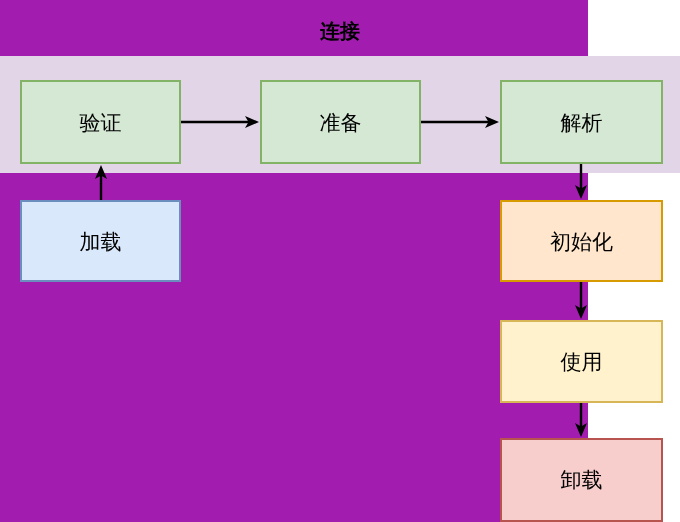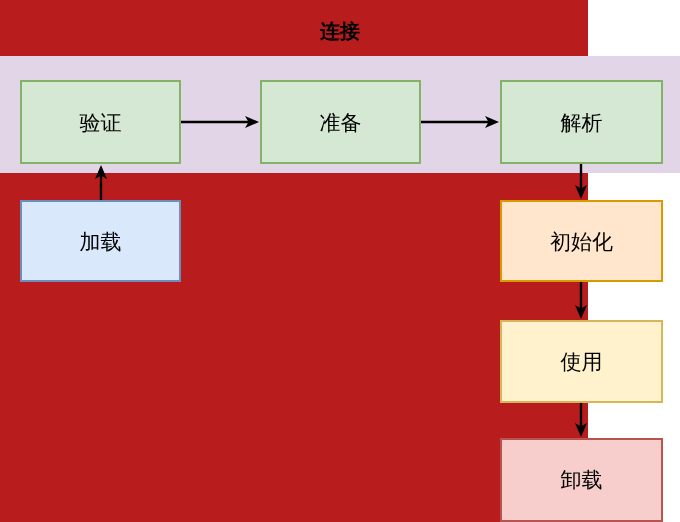--- a/index.html
+++ b/index.html
@@ -10,21 +10,21 @@
   body {
     width: 680px;
     height: 522px;
     font-family: "Liberation Sans", "DejaVu Sans", sans-serif;
     overflow: hidden;
   }
   #diagram-root {
     position: relative;
     width: 588px;
     height: 522px;
-    background: #b91c1c;
+    background: #a21caf;
   }
   svg.diagram-canvas {
     display: block;
     width: 680px;
     height: 522px;
   }
   .node-label {
     font-family: "Liberation Sans", "DejaVu Sans", sans-serif;
     font-size: 21px;
     fill: #000000;

